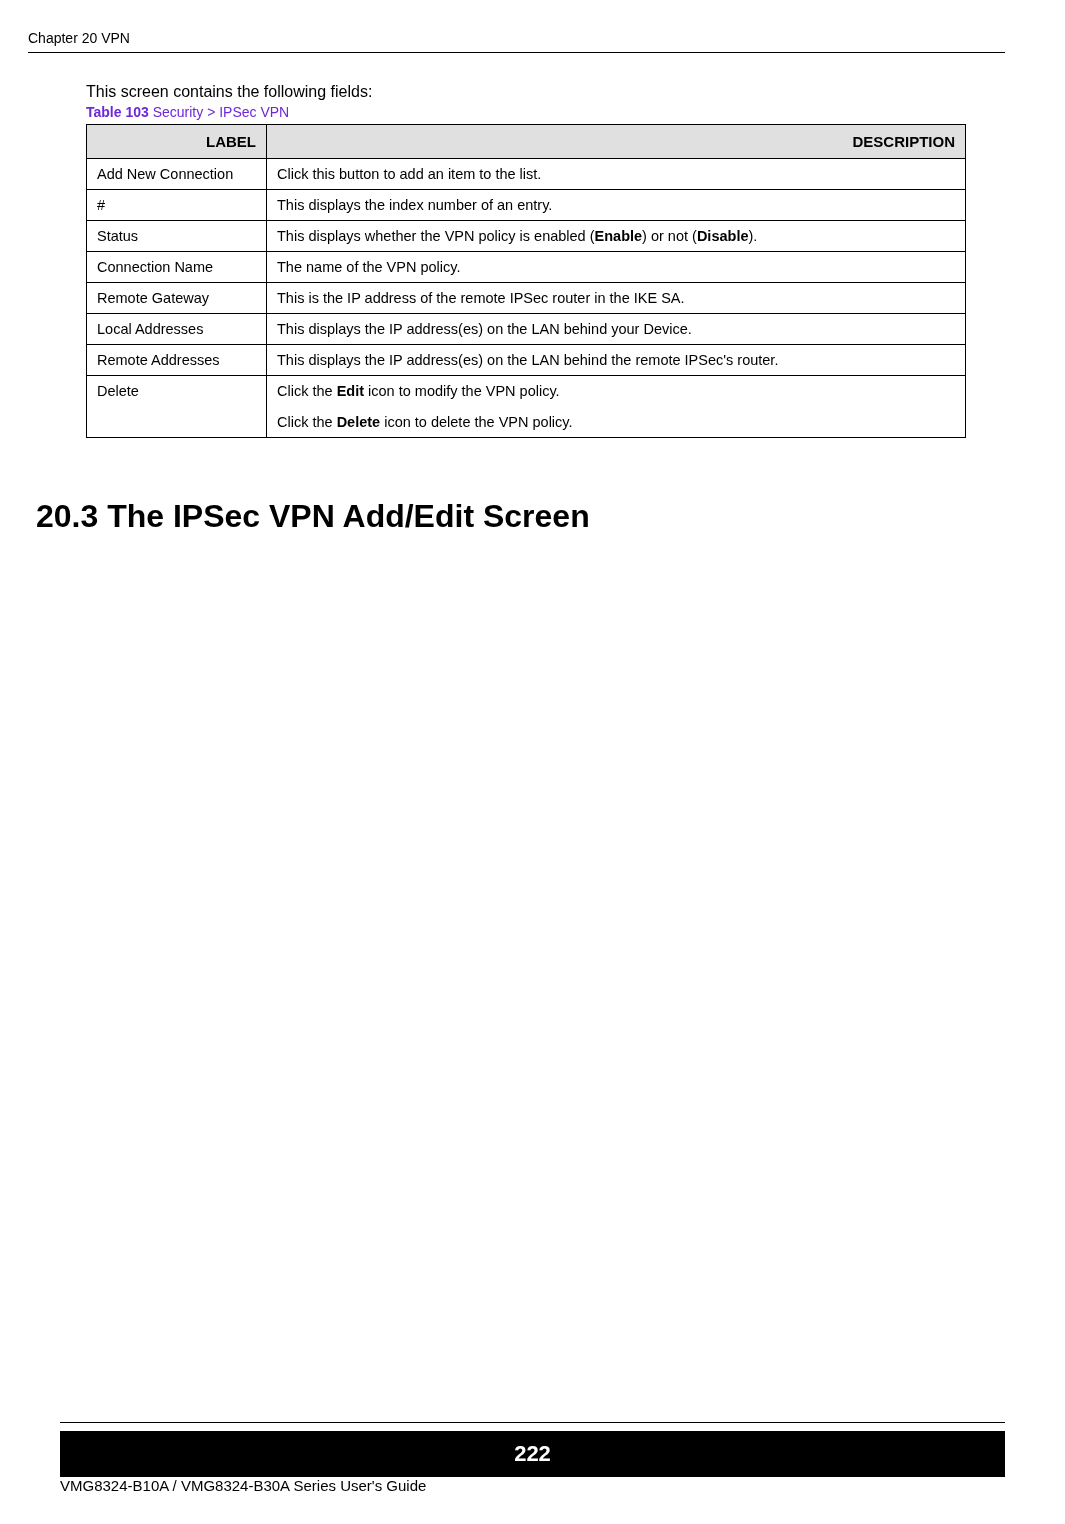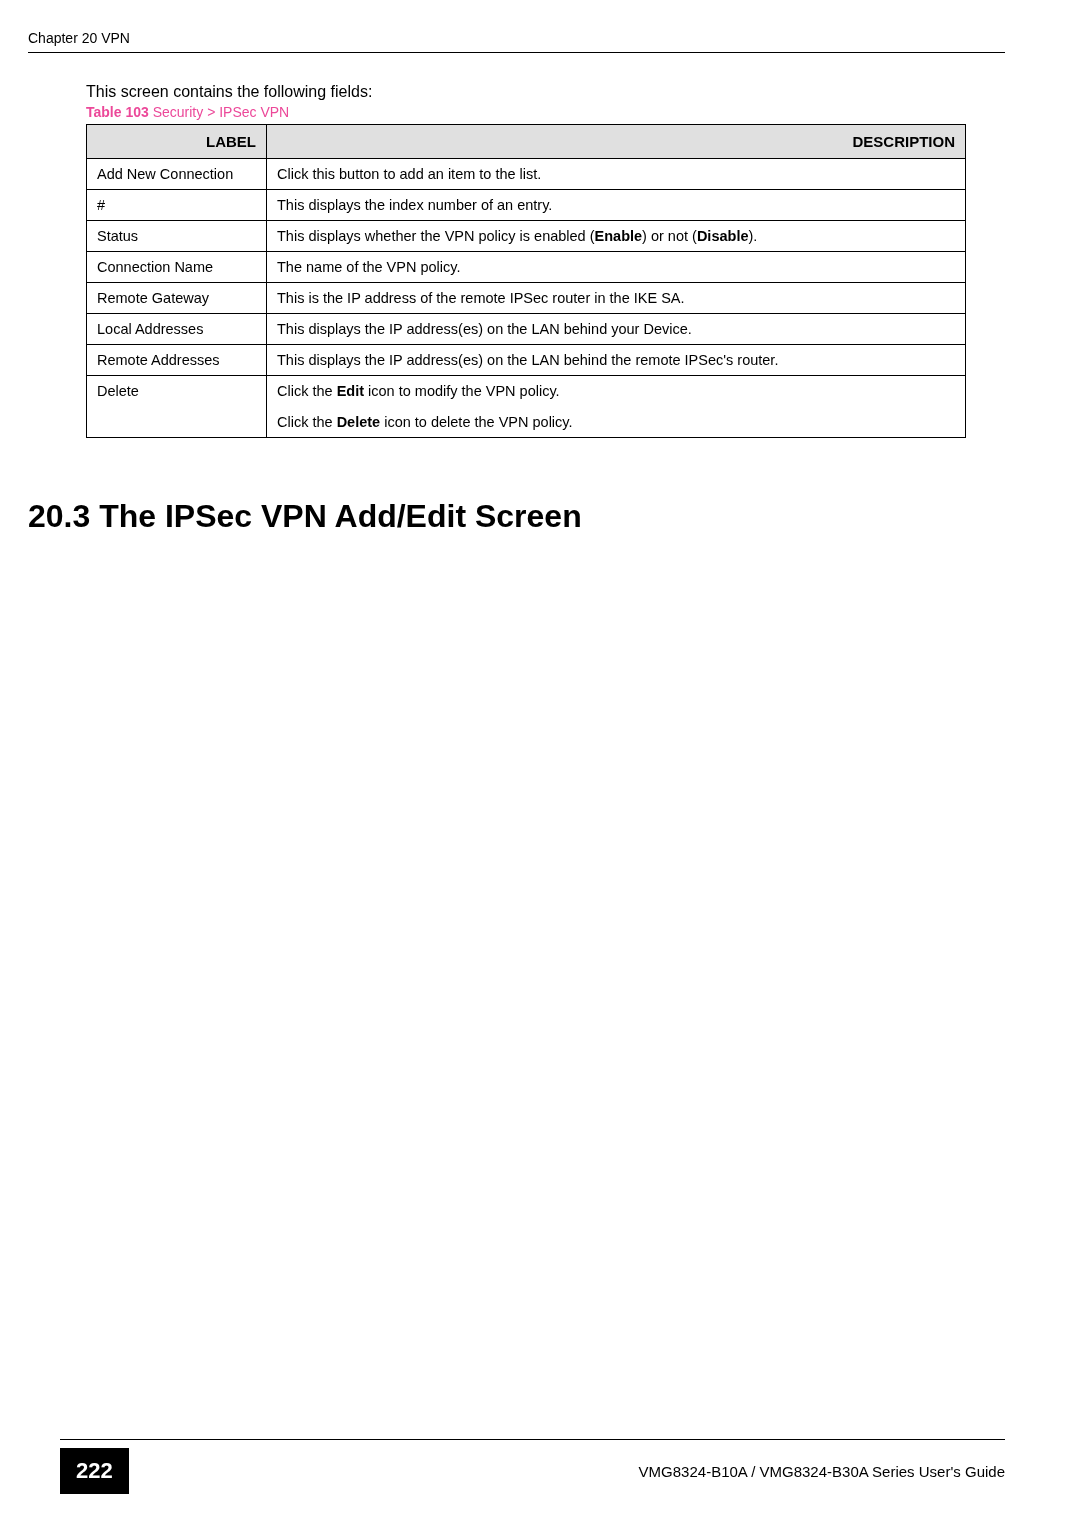--- a/index.html
+++ b/index.html
@@ -30,21 +30,21 @@
       margin-bottom: 30px;
     }
     .intro-text {
       font-size: 16px;
       color: #000;
       margin-left: 58px;
       margin-bottom: 3px;
     }
     .table-caption {
       font-size: 14px;
-      color: #ec4899;
+      color: #6d28d9;
       margin-left: 58px;
       margin-bottom: 4px;
     }
     .table-caption .bold {
       font-weight: bold;
     }
     .vpn-table {
       margin-left: 58px;
       width: 880px;
       border-collapse: collapse;
@@ -70,20 +70,21 @@
     .vpn-table td .bold {
       font-weight: bold;
     }
     .section-heading {
       font-family: Arial, Helvetica, sans-serif;
       font-size: 32px;
       font-weight: bold;
       color: #000;
       margin-top: 60px;
       margin-bottom: 24px;
+      margin-left: 8px;
     }
     .section-body {
       font-size: 16px;
       color: #000;
       margin-left: 58px;
       line-height: 1.4;
       width: 870px;
     }
     .section-body .bold {
       font-weight: bold;
@@ -95,22 +96,22 @@
       width: 100%;
       padding: 0 60px;
     }
     .footer-line {
       border: none;
       border-top: 1.5px solid #000;
       margin-bottom: 8px;
     }
     .footer-content {
       display: flex;
-      align-items: center;
       justify-content: space-between;
+      flex-direction: column;
     }
     .page-number-box {
       background: #000;
       color: #fff;
       font-weight: bold;
       font-size: 22px;
       padding: 10px 16px;
       min-width: 60px;
       text-align: center;
     }

